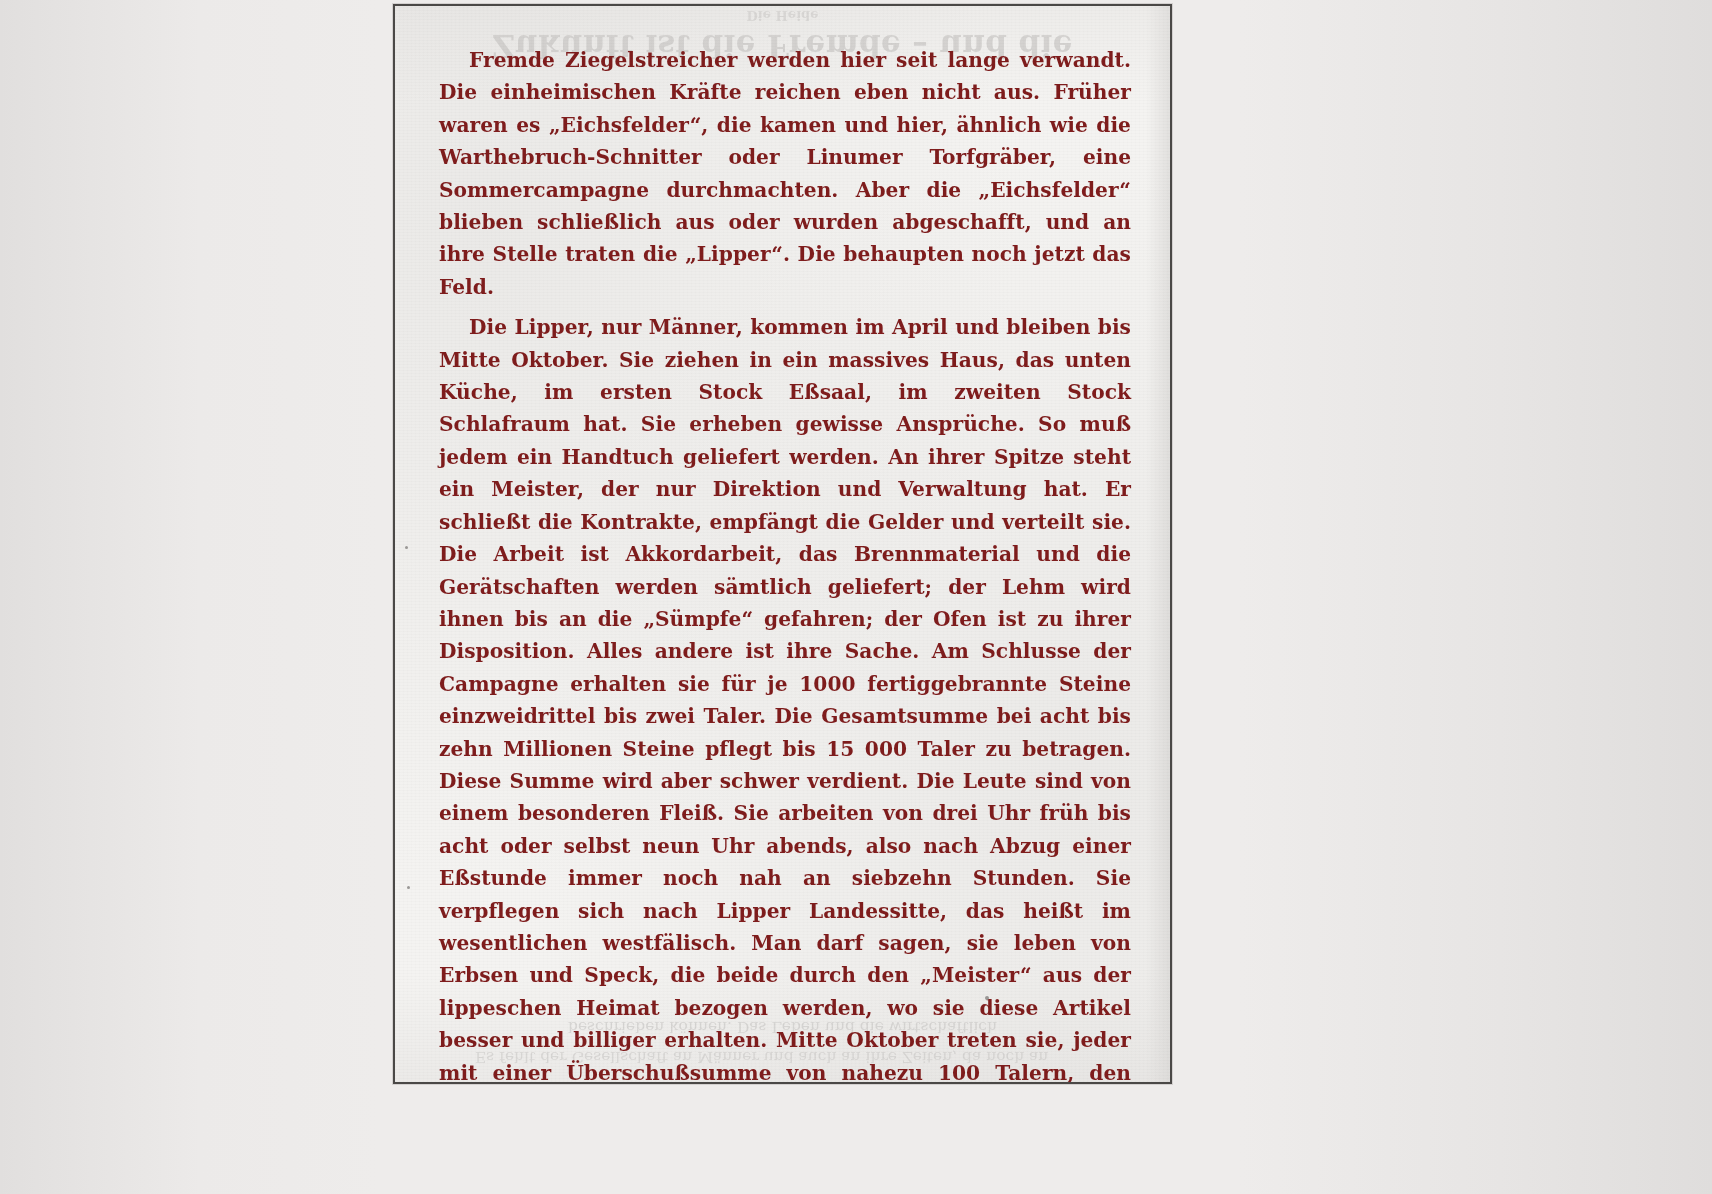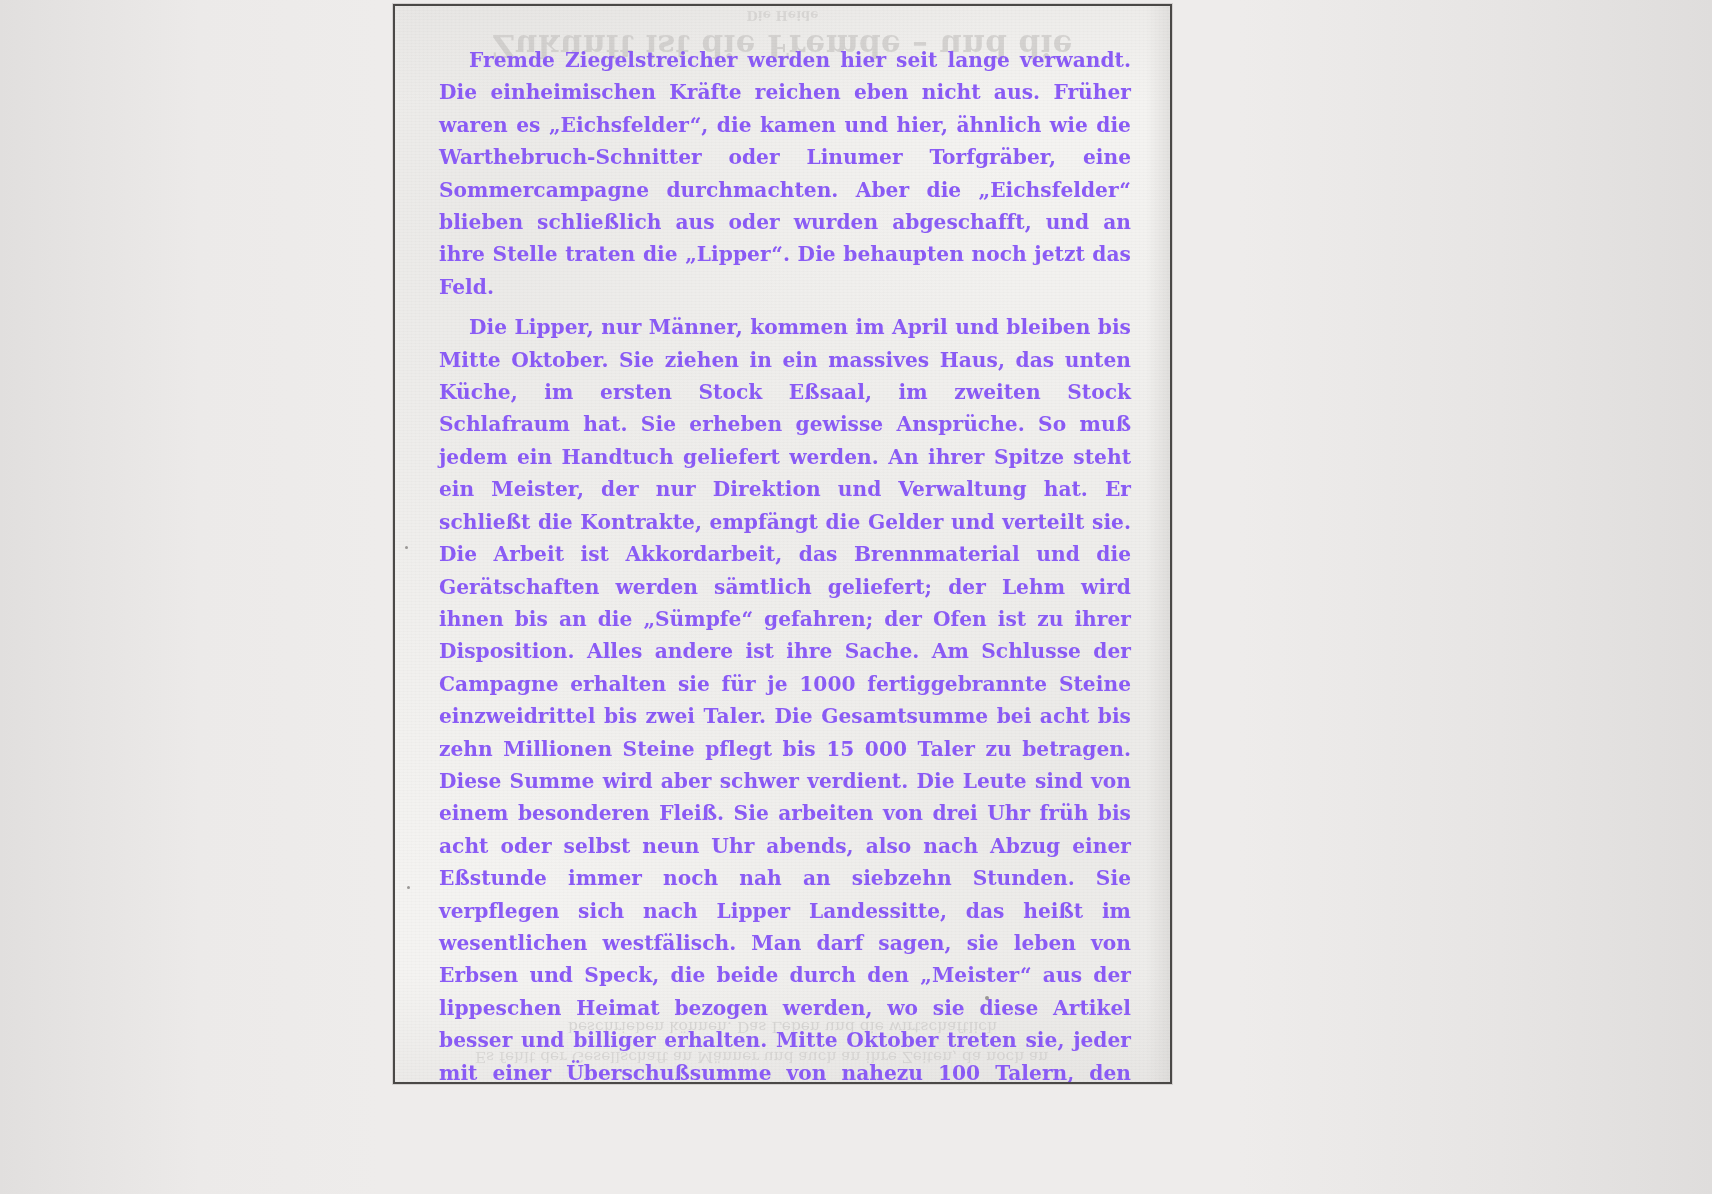--- a/index.html
+++ b/index.html
@@ -126,21 +126,21 @@
     position: absolute;
     left: 44px;
     top: 38px;
     width: 692px;
     z-index: 3;
   }
   .para {
     margin: 0 0 8px 0;
     text-align: justify;
     text-justify: inter-word;
-    color: #8b5cf6;
+    color: #7f1d1d;
     font-size: 20.2px;
     line-height: 32.4px;
     letter-spacing: 0.02px;
     
     font-family: "DejaVu Serif", serif;
     font-weight: 700;
     text-indent: 30px;
     -webkit-font-smoothing: none;
   }
   .para:last-child { margin-bottom: 0; }

